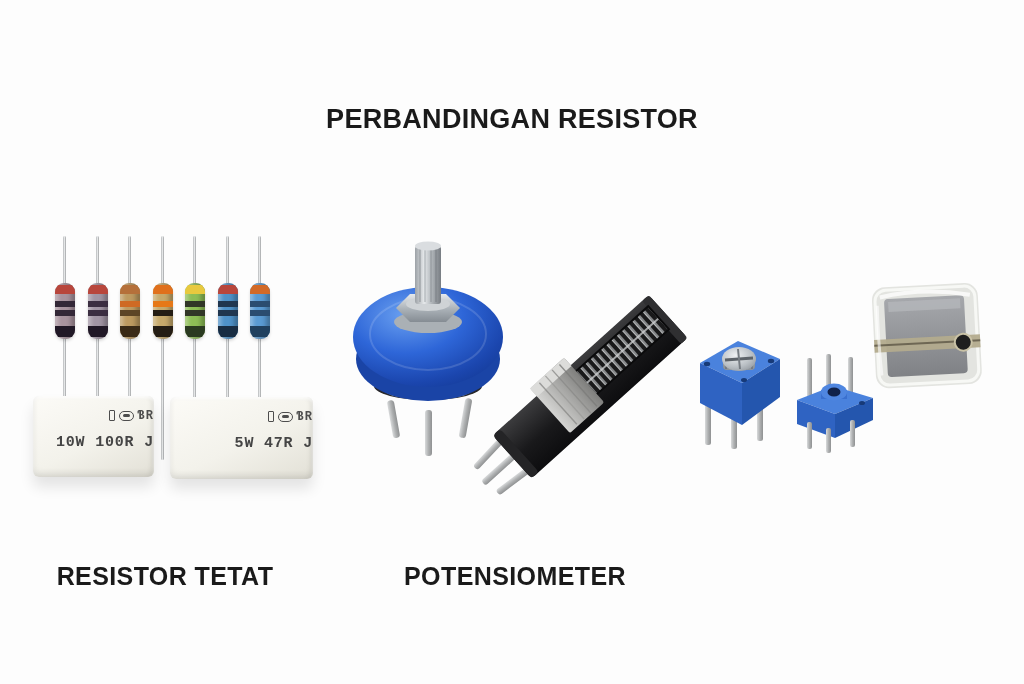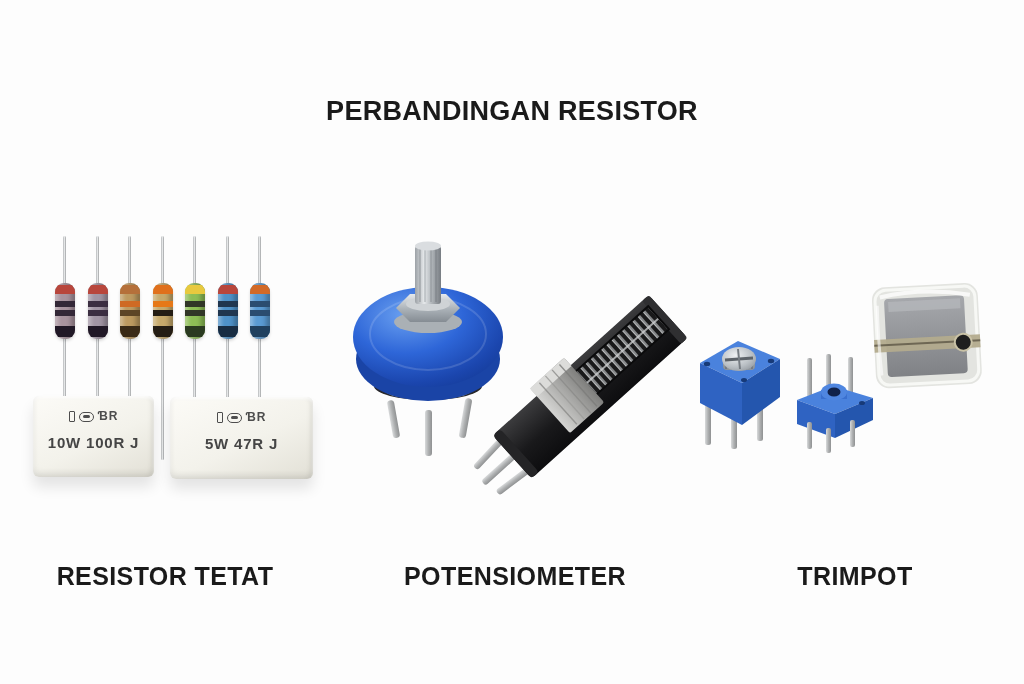--- a/index.html
+++ b/index.html
@@ -2,21 +2,21 @@
 <html><head>
 <meta charset="utf-8">
 <style>
   html,body { margin:0; padding:0; }
   .stage {
     position:relative; width:1024px; height:684px;
     background:#fdfdfd; overflow:hidden;
     font-family:"Liberation Sans", sans-serif;
   }
   .page-title {
-    position:absolute; top:96px; left:0; width:1024px;
+    position:absolute; top:104px; left:0; width:1024px;
     text-align:center; font-size:27px; font-weight:bold;
     color:#1a1a1a; letter-spacing:0.3px;
   }
   .group-label {
     position:absolute; top:562px; font-size:25px; font-weight:bold;
     color:#1a1a1a; text-align:center; letter-spacing:0.4px;
   }
   .label-fixed { left:40px;  width:250px; }
   .label-pot   { left:390px; width:250px; }
   .label-trim  { left:770px; width:170px; }
@@ -41,21 +41,21 @@
   .band.b3  { top:76%; height:21%; }
 
   
   .cement-block {
     position:absolute; z-index:2; border-radius:6px;
     background:linear-gradient(155deg,#fcfbf7 0%,#f3f2eb 55%,#e2e0d6 100%);
     box-shadow: 0 10px 14px rgba(0,0,0,0.10),
                 inset 0 -4px 6px rgba(0,0,0,0.09),
                 inset 0 2px 3px rgba(255,255,255,0.85),
                 inset -3px 0 5px rgba(0,0,0,0.05);
-    text-align:center; color:#454545;
+    text-align:right; color:#454545;font-family:Liberation Mono, monospace;
   }
   .block-1 { left:33px;  top:396px; width:121px; height:81px; }
   .block-2 { left:170px; top:397px; width:143px; height:82px; }
   .logo-line { margin-top:13px; height:14px; font-size:12px; font-weight:bold; color:#4d4d4d; letter-spacing:1px; }
   .lg-bar  { display:inline-block; width:4px;  height:9px; border:1.5px solid #4d4d4d; border-radius:1px; vertical-align:middle; margin-right:4px; }
   .lg-pill { display:inline-block; width:13px; height:8px; border:1.5px solid #4d4d4d; border-radius:5px; vertical-align:middle; margin-right:4px; position:relative; }
   .lg-pill::after { content:""; position:absolute; left:3px; top:2.5px; width:7px; height:3px; background:#4d4d4d; border-radius:2px; }
   .value-line { font-size:15px; font-weight:bold; letter-spacing:0.8px; margin-top:11px; }
 
   .comp { position:absolute; }
@@ -308,15 +308,14 @@
       <line x1="4" y1="62" x2="110" y2="62" stroke="#6e6754" stroke-width="2"></line>
       <circle cx="93" cy="63" r="8.5" fill="#1e1e1e"></circle>
       <circle cx="93" cy="63" r="8.5" fill="none" stroke="#c9c2a6" stroke-width="2"></circle>
       <path d="M 12 14 Q 55 6 102 16" fill="none" stroke="#ffffff" stroke-width="4" opacity="0.75"></path>
       <path d="M 9 22 Q 8 55 10 92" fill="none" stroke="#ffffff" stroke-width="3" opacity="0.6"></path>
     </g>
   </svg>
 
   <div class="group-label label-fixed">RESISTOR TETAT</div>
   <div class="group-label label-pot">POTENSIOMETER</div>
-  <div class="group-label label-trim">TRIMPOT</div>
 
 </div>
 
 </body></html>

